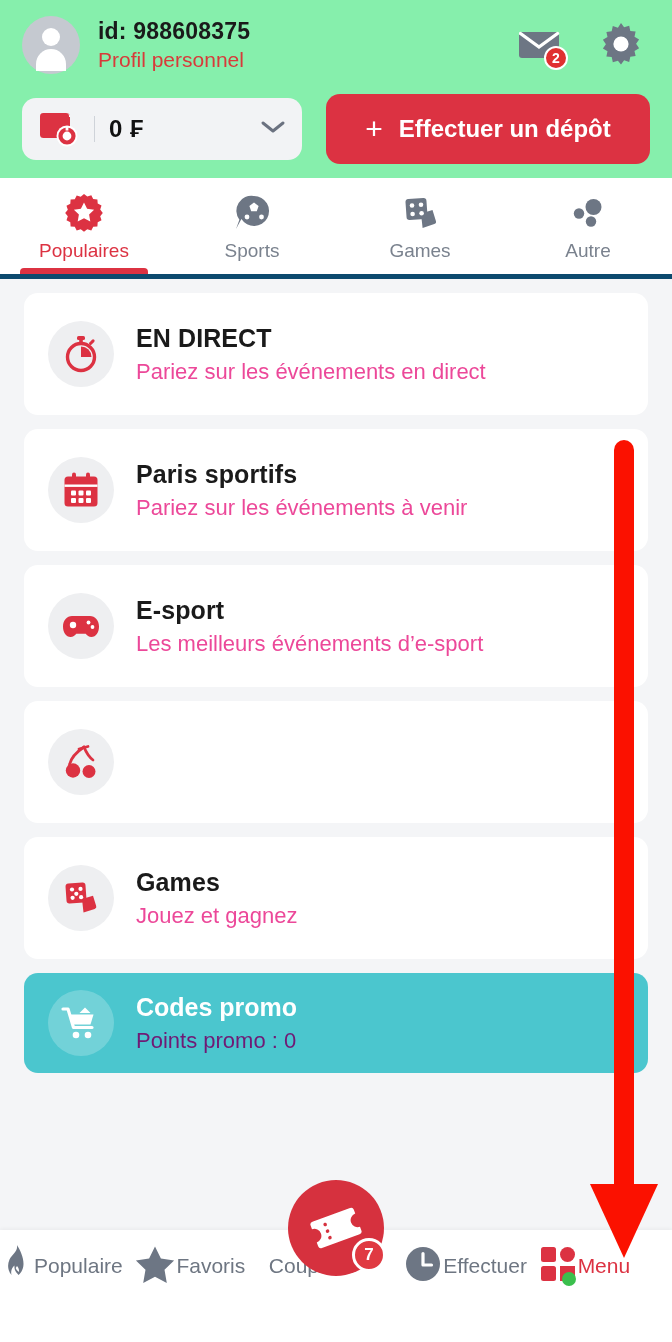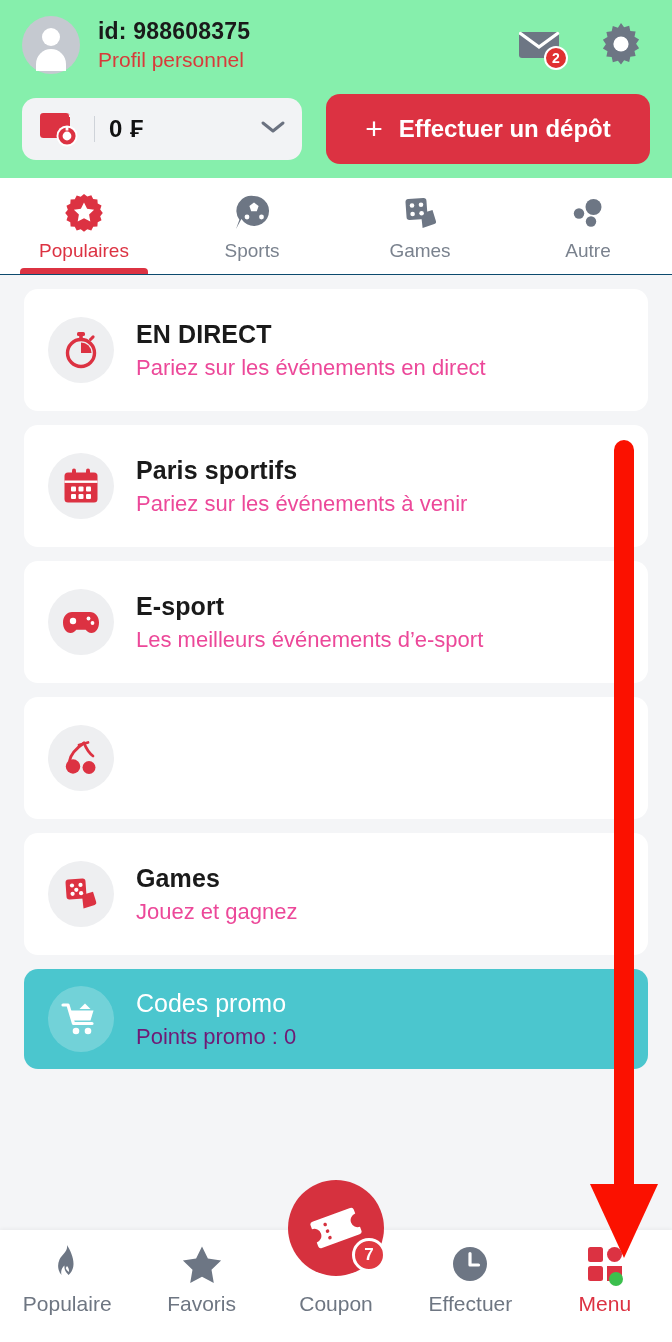--- a/index.html
+++ b/index.html
@@ -55,21 +55,21 @@
     flex:1 1 auto; height:70px; border-radius:14px; background:#DC3242;
     color:#fff; font-size:24px; font-weight:bold; border:none;
     display:flex; align-items:center; justify-content:center; gap:16px;
     cursor:pointer; margin-left:6px;
   }
   .plus { font-size:30px; font-weight:400; line-height:1; }
 
   
   .tabs {
     background:#fff; display:flex; padding:6px 0 0 0; position:relative;
-    border-bottom:1px solid #0c4a6e;
+    border-bottom:5px solid #0c4a6e;
   }
   .tab { flex:1; display:flex; flex-direction:column; align-items:center; padding:8px 0 12px 0; cursor:pointer; position:relative;}
   .tab-ico { height:42px; display:flex; align-items:center; justify-content:center; }
   .tab-label { font-size:19px; color:#7A828E; margin-top:6px; }
   .tab.active .tab-label { color:#DC3242; }
   .tab.active::after {
     content:""; position:absolute; bottom:0; left:12%; width:76%;
     height:6px; background:#DC3242; border-radius:4px 4px 0 0;
   }
 
@@ -92,30 +92,30 @@
   .promo {
     background:#4BC6CE; border-radius:14px; height:100px;
     display:flex; align-items:center; padding:0 24px;
     margin:0 24px; cursor:pointer;
   }
   .promo-ico {
     width:66px; height:66px; border-radius:50%; background:rgba(255,255,255,.22);
     display:flex; align-items:center; justify-content:center; flex:0 0 auto;
   }
   .promo-txt { margin-left:22px; color:#fff; }
-  .promo-title { font-size:25px; font-weight:normal; }
+  .promo-title { font-size:25px; font-weight:bold; }
   .promo-sub { font-size:22px; margin-top:6px; color:#701a75; }
 
   
   .bottom-nav {
     position:absolute; left:0; bottom:0; width:672px; height:112px;
     background:#FFFFFF; display:flex; align-items:flex-start; padding-top:10px;
     box-shadow:0 -1px 4px rgba(0,0,0,.05); z-index:5;
   }
-  .nav-item { flex:1; display:flex; flex-direction:column; align-items:center; cursor:pointer; }
+  .nav-item { flex:1; display:flex; flex-direction:row; align-items:center; cursor:pointer; }
   .nav-ico { height:48px; display:flex; align-items:center; justify-content:center; }
   .nav-label { font-size:21px; color:#6E7682; margin-top:4px; }
   .nav-item.active .nav-label { color:#DC3242; }
 
   .fab {
     position:absolute; left:50%; transform:translateX(-50%);
     bottom:66px; width:96px; height:96px; border-radius:50%;
     background:#D6313E; display:flex; align-items:center; justify-content:center;
     z-index:7; cursor:pointer;
   }

